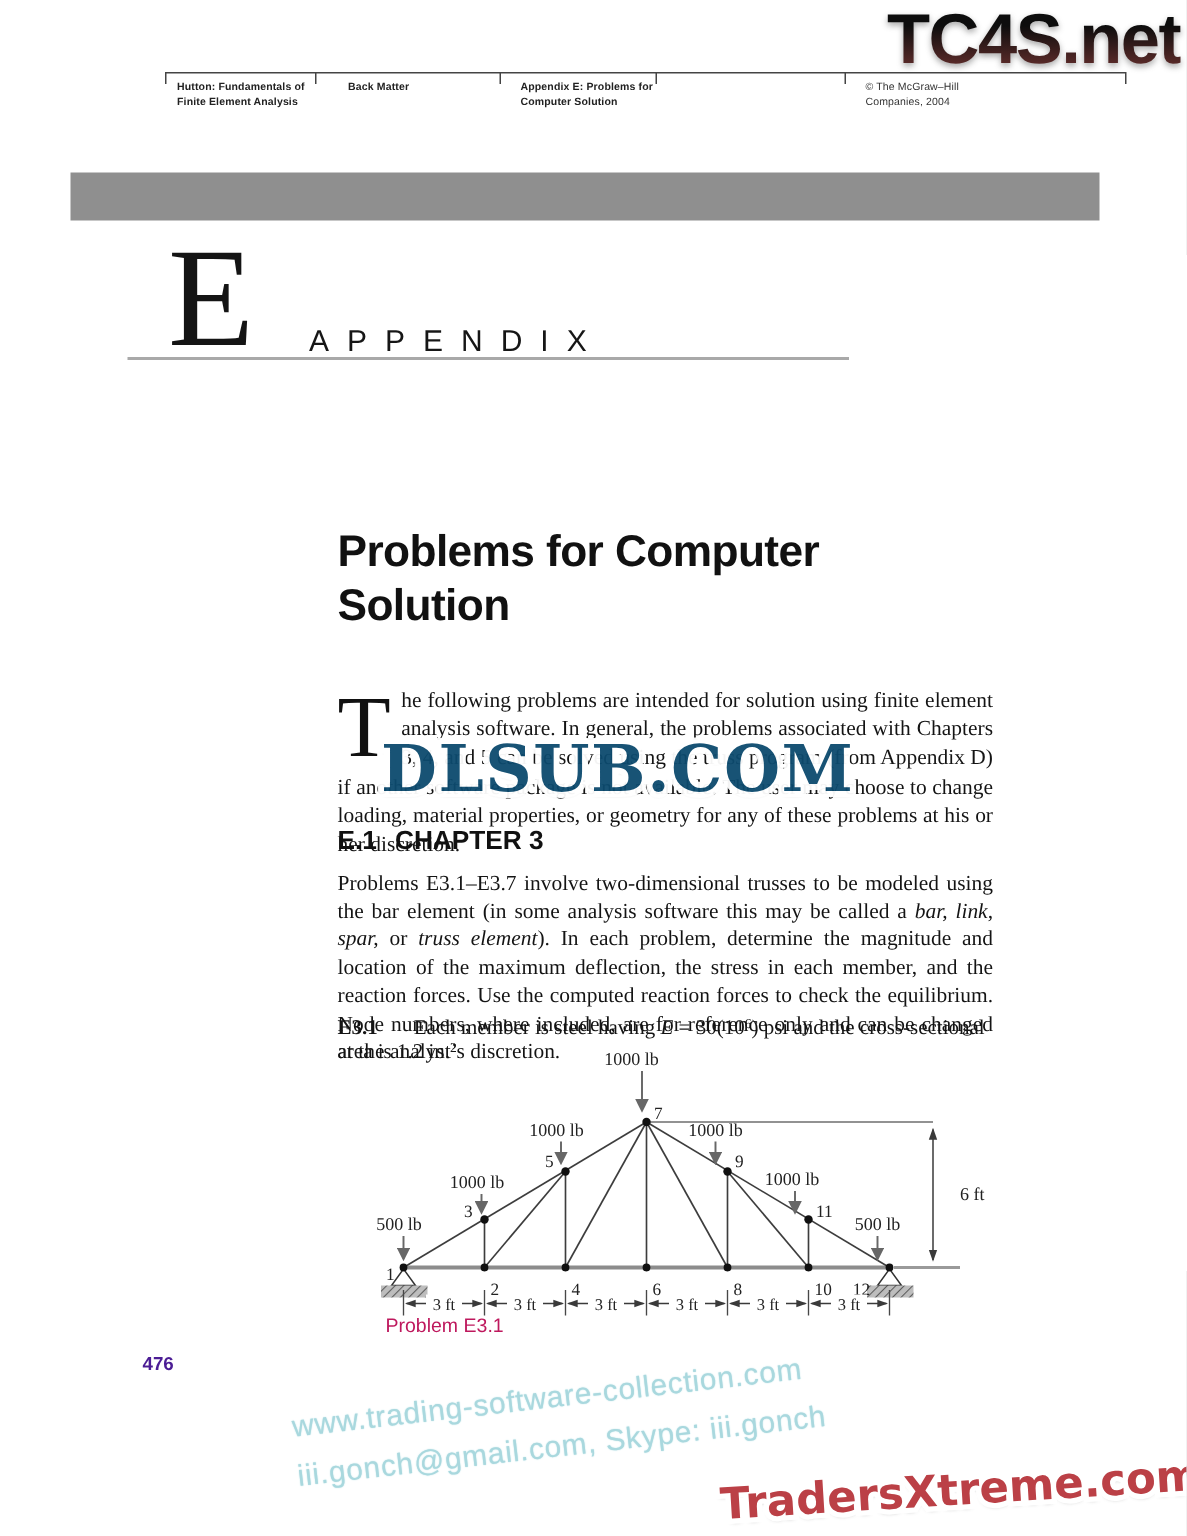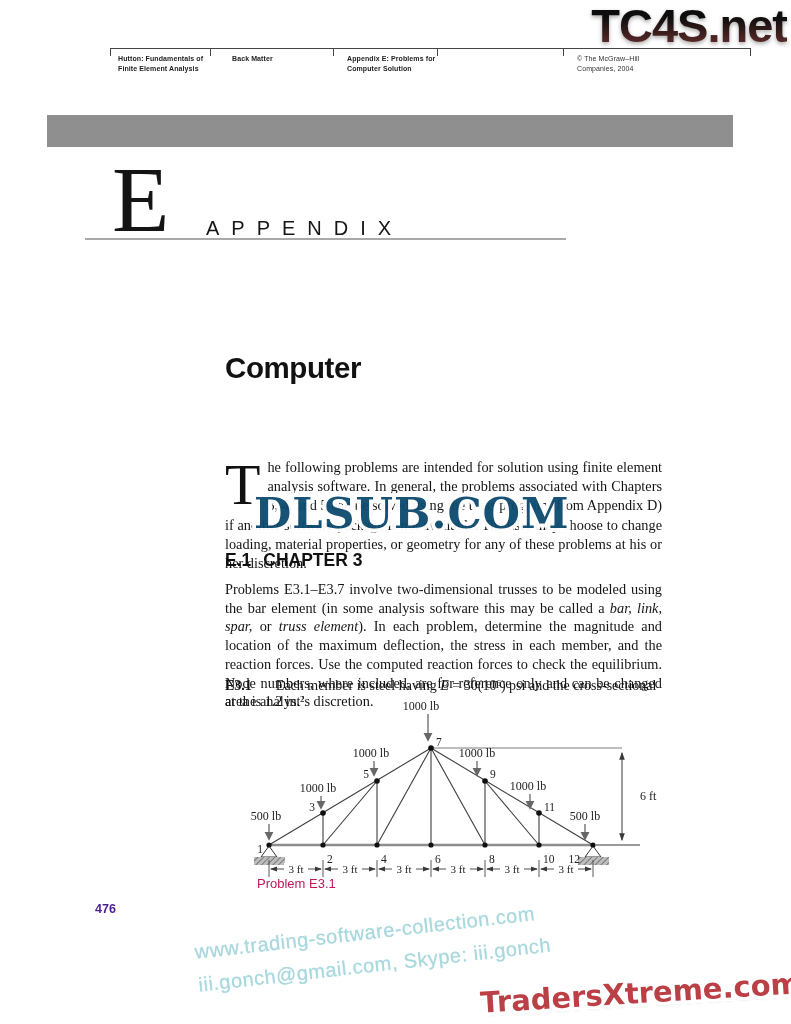--- a/index.html
+++ b/index.html
@@ -95,21 +95,22 @@
     <div>© The McGraw–Hill</div>
     <div>Companies, 2004</div>
   </div>
 
   <div class="gray-bar"></div>
   <div class="app-rule"></div>
   <div class="app-letter">E</div>
   <div class="app-word">APPENDIX</div>
 
   <div class="title">
-    <div>Computer</div>
+    <div>Problems for Computer</div>
+    <div>Solution</div>
   </div>
 
   <div class="para intro">
     <span class="dropcap">T</span><span>he following problems are intended for solution using finite element analysis software. In general, the problems associated with Chapters 3, 4, and 5 can be solved using the truss program (from Appendix D) if another software package is not available. The user may choose to change loading, material properties, or geometry for any of these problems at his or her discretion.</span>
   </div>
 
   <div class="wm-dlsub outlined" data-text="DLSUB.COM">DLSUB.COM</div>
 
   <div class="sec-head">
     <span>E.1</span><span class="gap"></span><span>CHAPTER 3</span>

